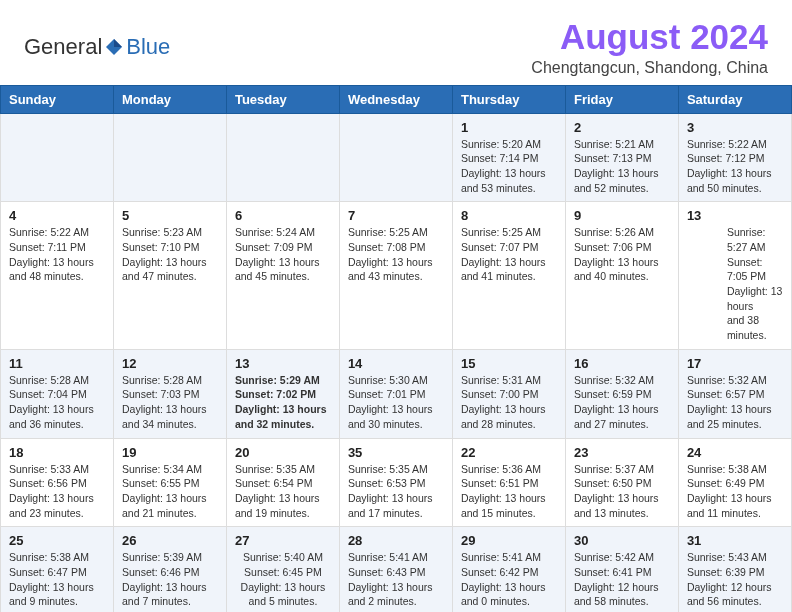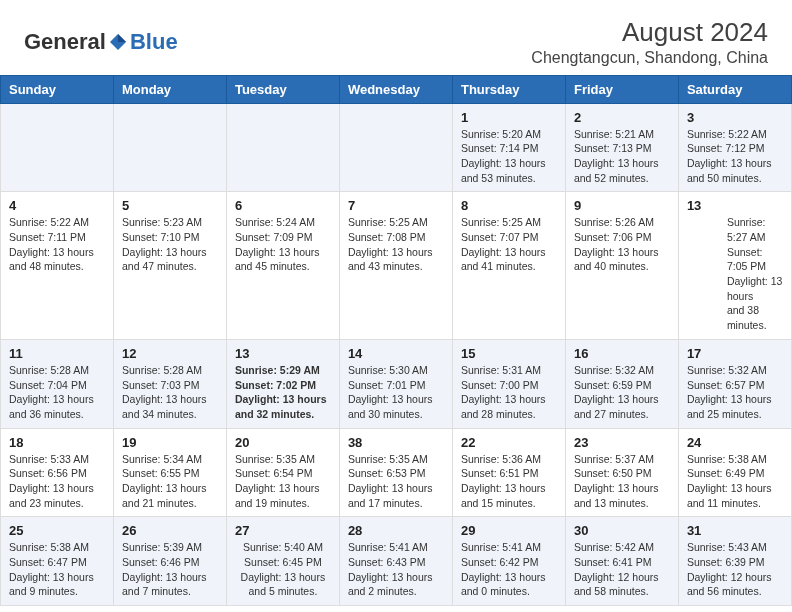--- a/index.html
+++ b/index.html
@@ -17,40 +17,40 @@
     }
     .logo {
       display: flex;
       flex-direction: column;
       align-items: flex-start;
     }
     .logo-text {
       display: flex;
       align-items: center;
       font-size: 22px;
-      font-weight: bold;
+      font-weight: normal;
     }
     .logo-general {
       color: #333;
     }
     .logo-blue {
       color: #2a6db5;
     }
     .logo-icon {
       width: 20px;
       height: 20px;
       margin: 0 2px;
     }
     .title-section {
       text-align: right;
     }
     .main-title {
-      font-size: 26px;
-      font-weight: normal;
-      color: #404040;
+      font-size: 35px;
+      font-weight: bold;
+      color: #8b5cf6;
       line-height: 1.1;
     }
     .subtitle {
       font-size: 16px;
       color: #444;
       margin-top: 2px;
     }
     .calendar {
       width: 100%;
       border-collapse: collapse;
@@ -280,21 +280,21 @@
 and 21 minutes.</div>
         </td>
         <td>
           <span class="day-number">20</span>
           <div class="day-info" style="white-space: pre-line;">Sunrise: 5:35 AM
 Sunset: 6:54 PM
 Daylight: 13 hours
 and 19 minutes.</div>
         </td>
         <td>
-          <span class="day-number">38</span>
+          <span class="day-number">35</span>
           <div class="day-info" style="white-space: pre-line;">Sunrise: 5:35 AM
 Sunset: 6:53 PM
 Daylight: 13 hours
 and 17 minutes.</div>
         </td>
         <td>
           <span class="day-number">22</span>
           <div class="day-info" style="white-space: pre-line;">Sunrise: 5:36 AM
 Sunset: 6:51 PM
 Daylight: 13 hours

